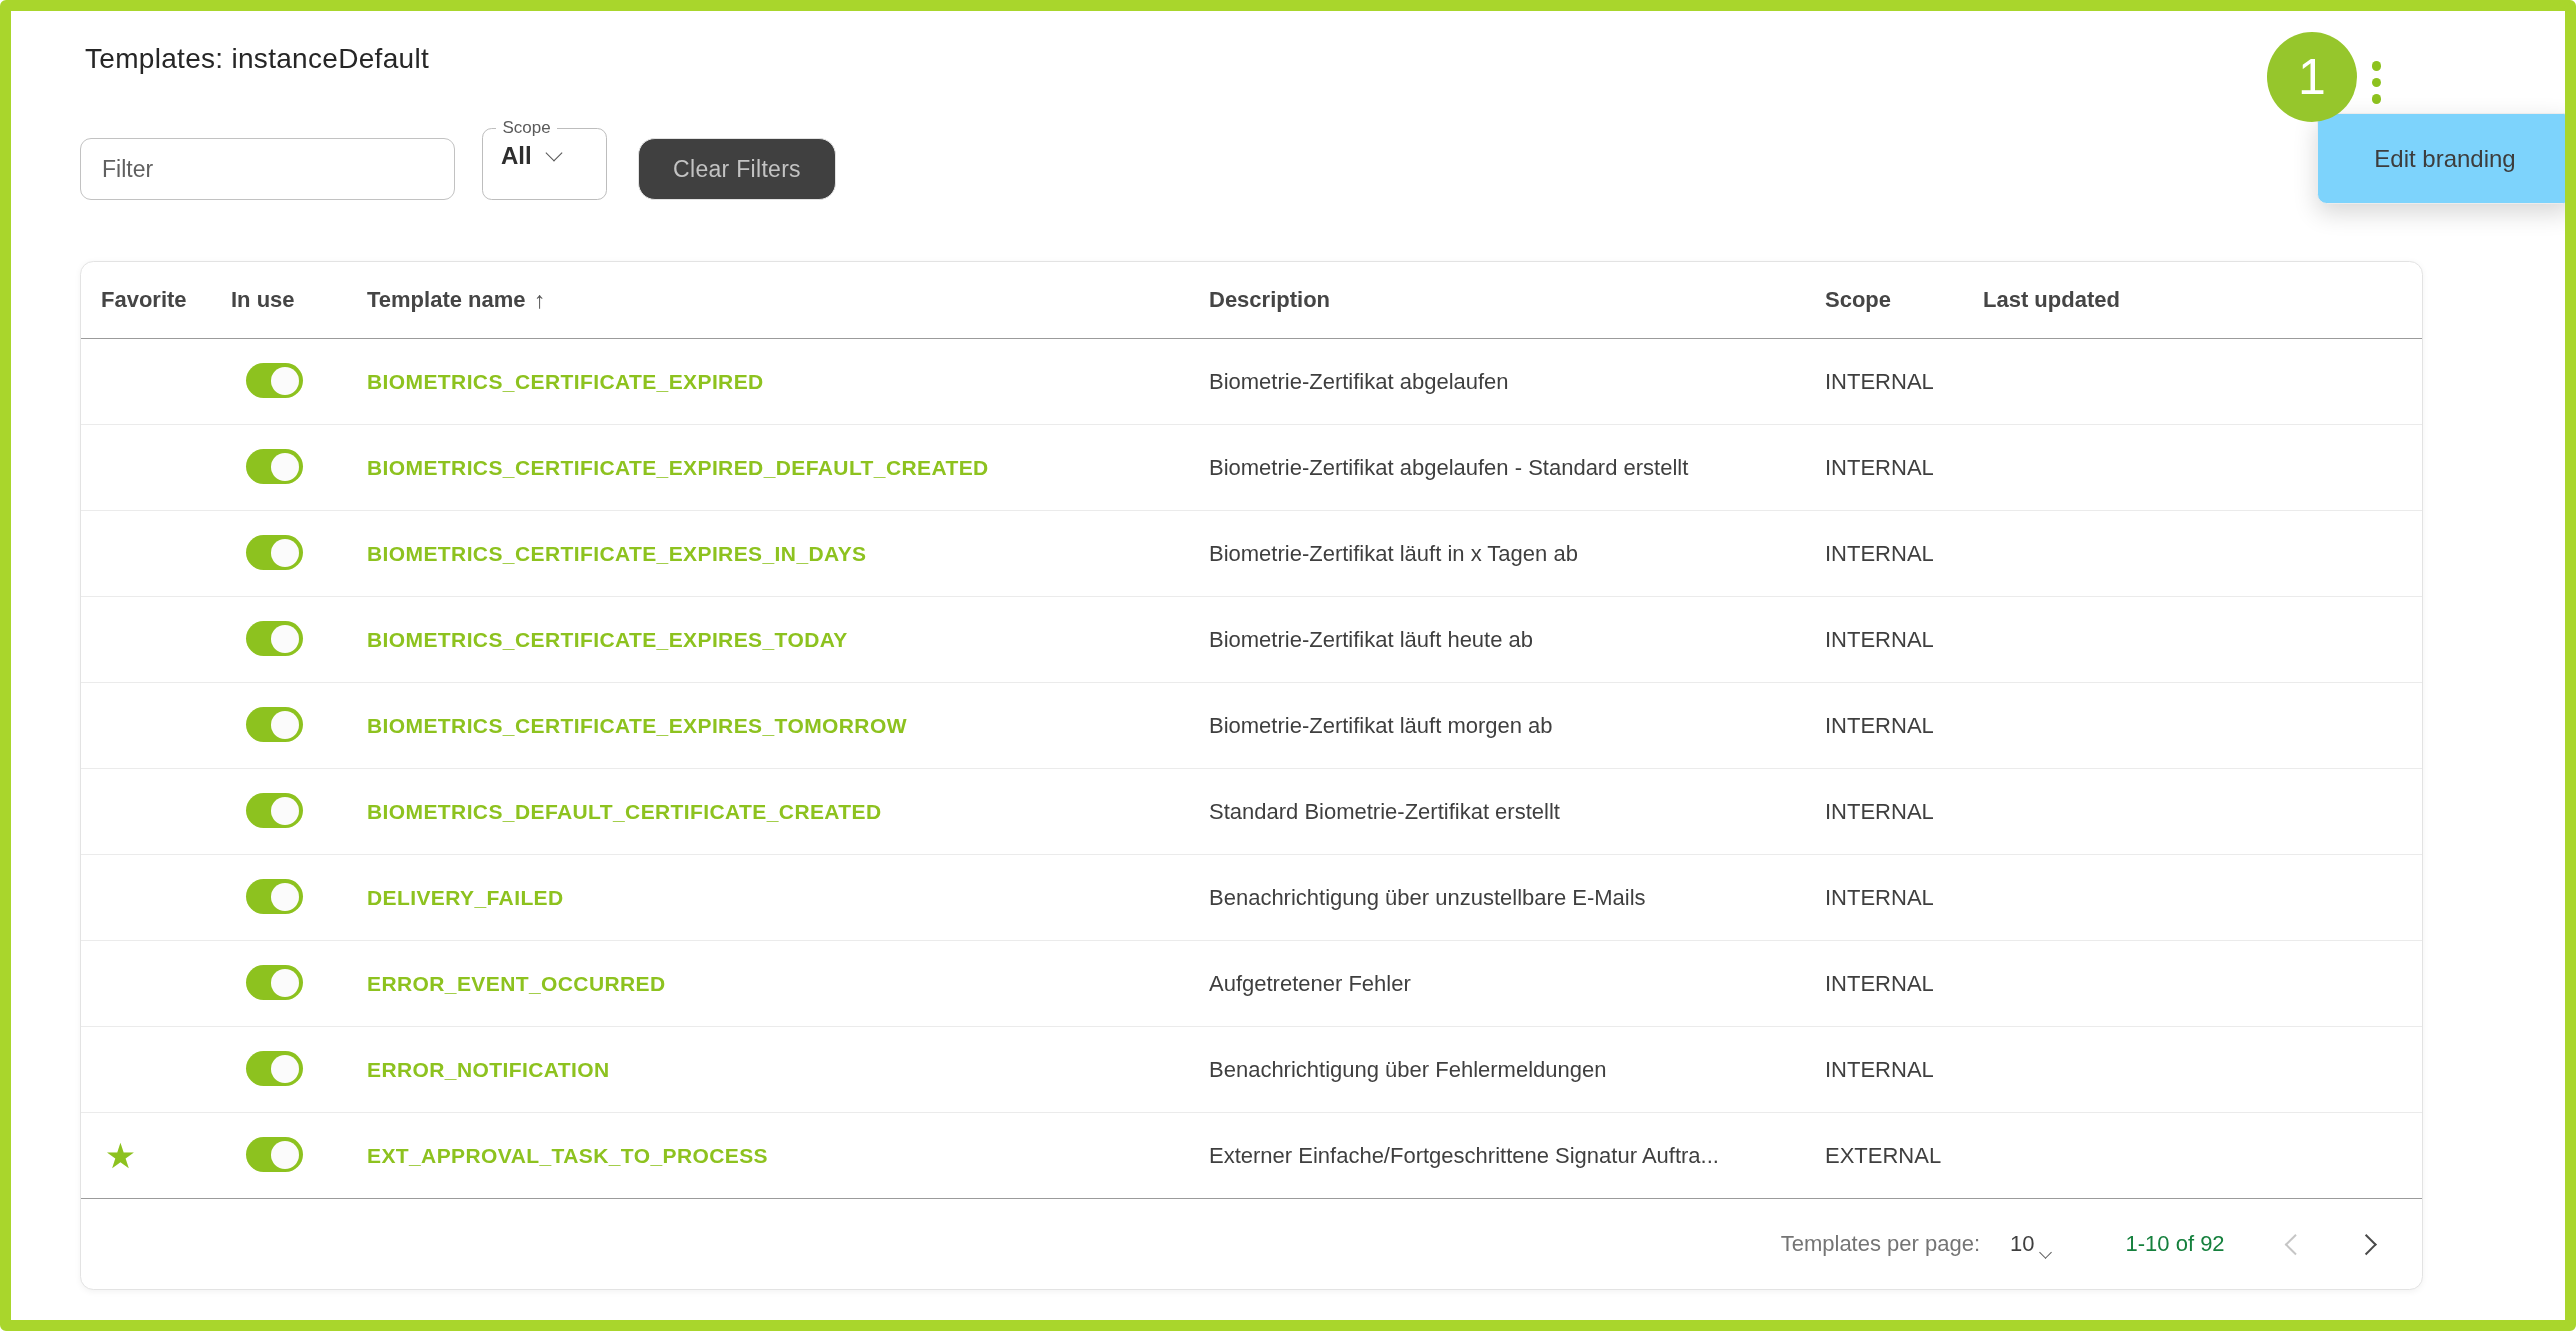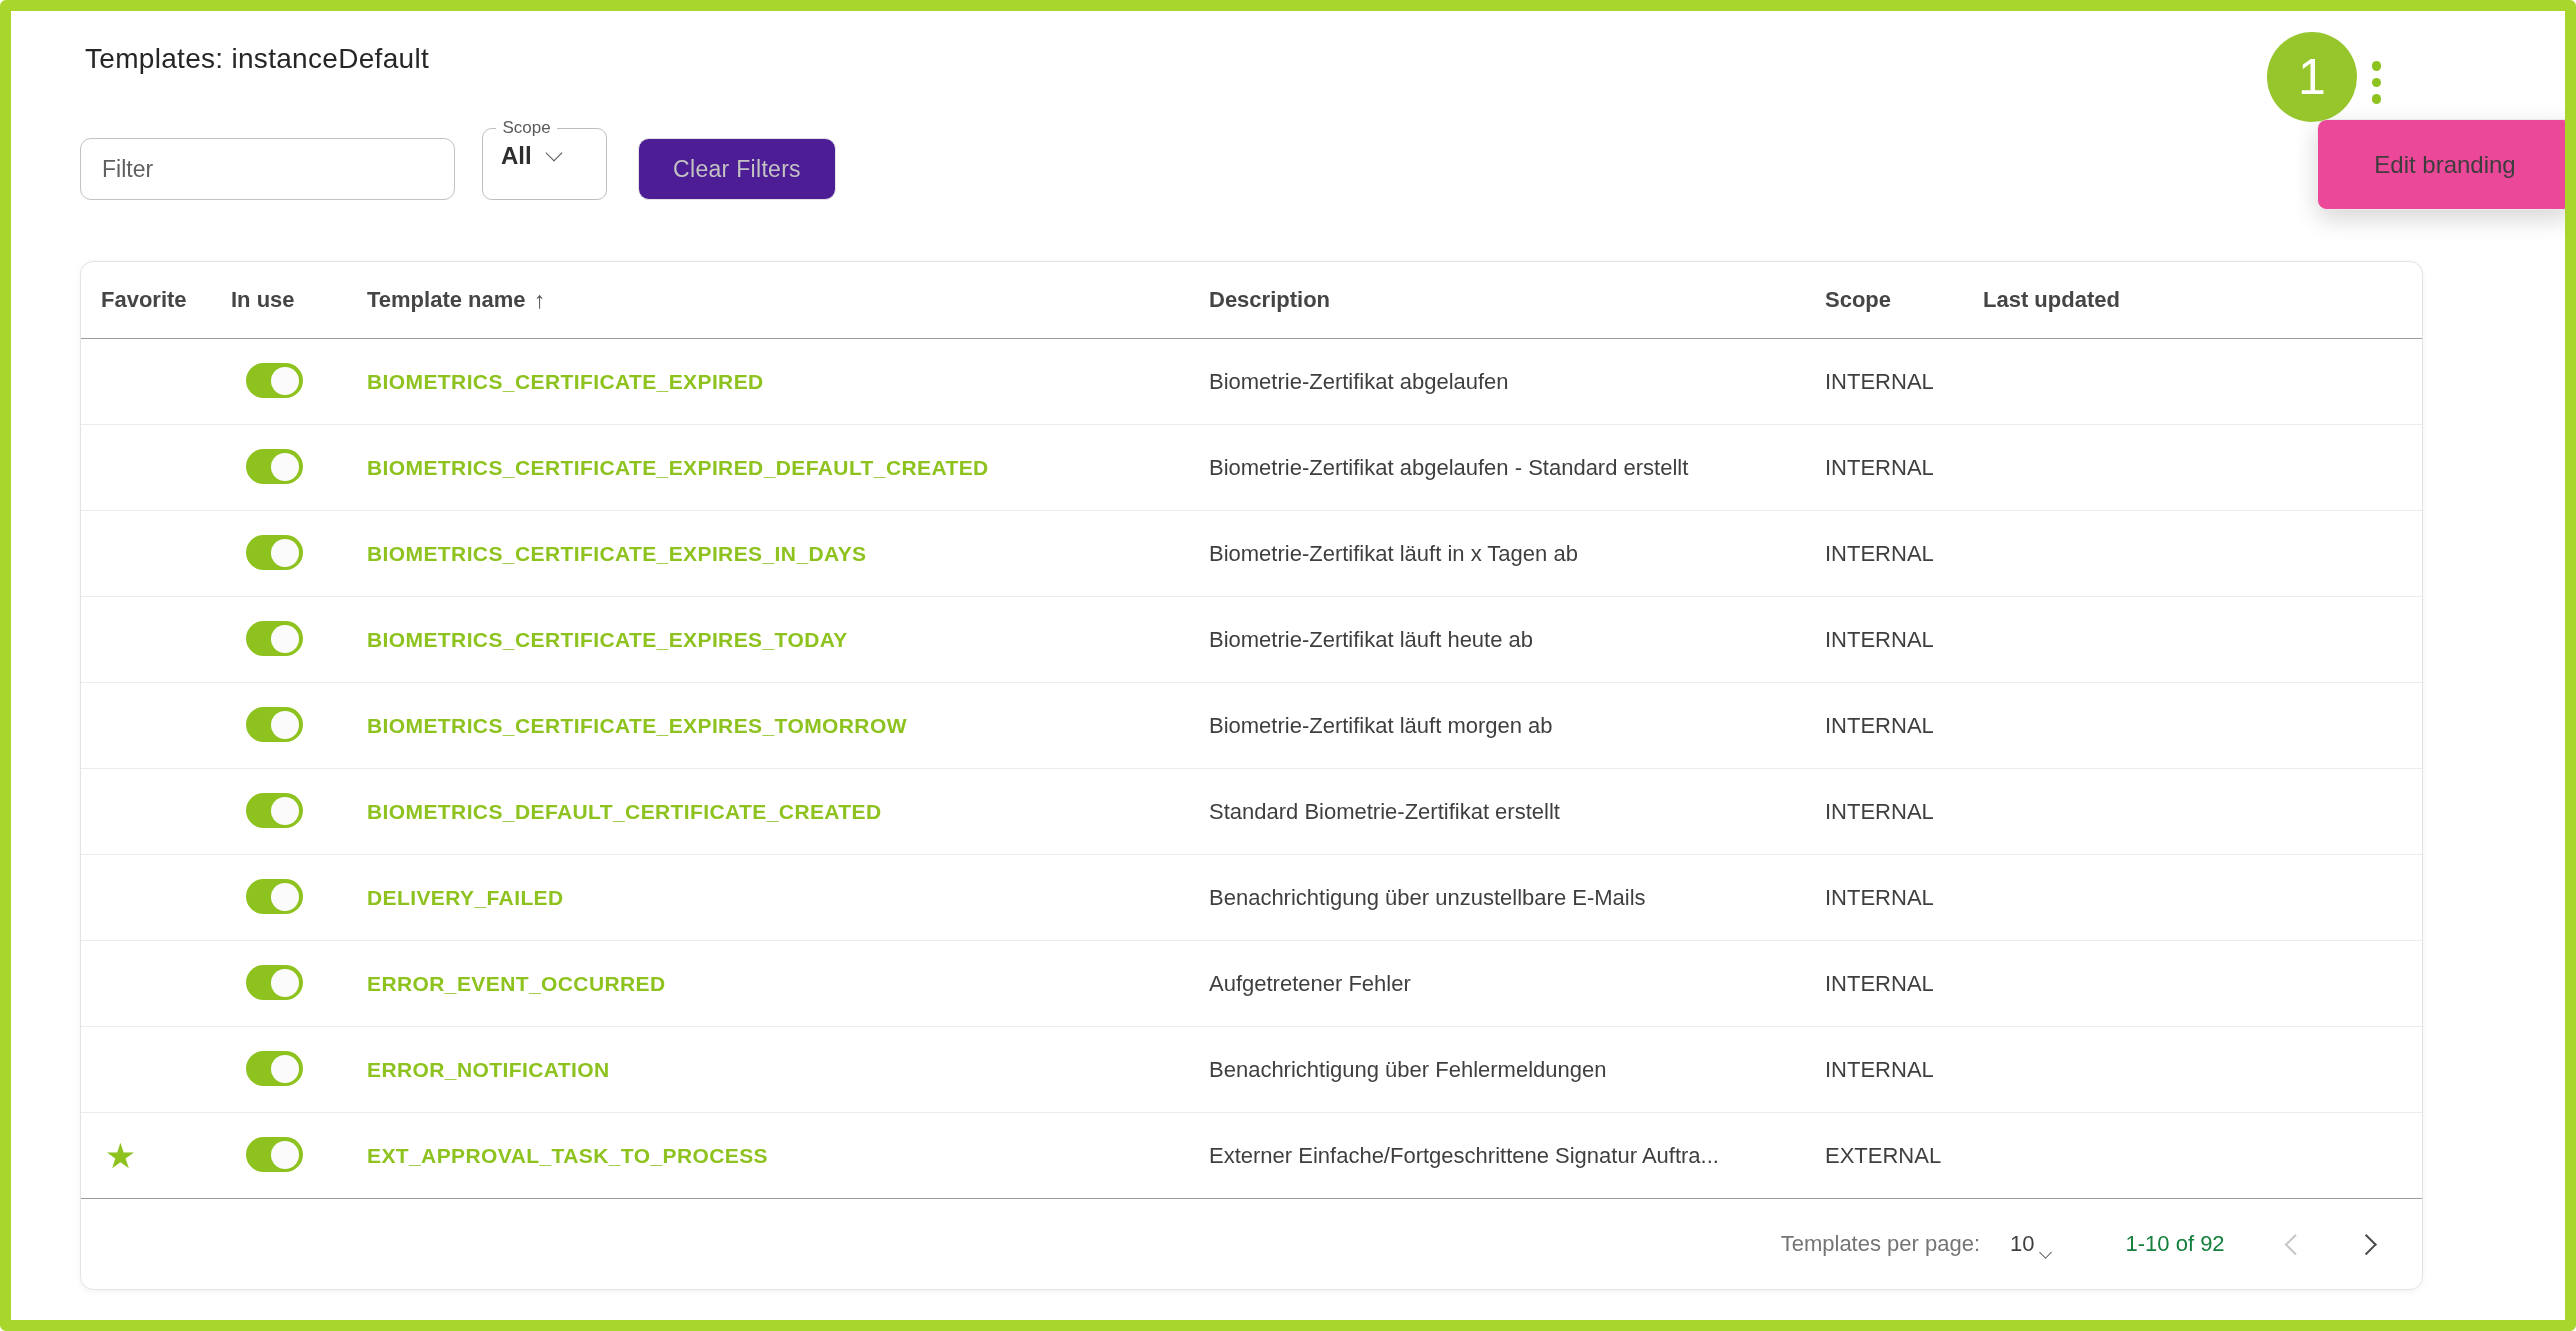--- a/index.html
+++ b/index.html
@@ -34,38 +34,38 @@
     display:flex;align-items:center;gap:16px;padding:3.7px 0 0 18px;
     cursor:pointer;
   }
   .scope-value{font-size:24px;font-weight:700;color:#2e2e2e;}
   .chev-down{
     width:12px;height:12px;border-right:1.8px solid #555;border-bottom:1.8px solid #555;
     transform:rotate(45deg);margin-top:-4.9px;
   }
   .clear-filters-btn{
     position:absolute;left:627px;top:127px;width:198px;height:62px;
-    border:1.2px solid #e2e2e2;border-radius:11px;background:#4c1d95;
+    border:1.2px solid #e2e2e2;border-radius:17px;background:#404040;
     font-size:23px;color:#c3c3c3;letter-spacing:0.3px;
   }
   
   .annotation-badge{
     position:absolute;left:2256px;top:21px;width:90px;height:90px;border-radius:50%;
     background:#96c62c;color:#ffffff;font-size:50px;font-weight:500;
     display:flex;align-items:center;justify-content:center;z-index:5;
   }
   .kebab-btn{
     position:absolute;left:2341px;top:35px;width:49px;height:73px;
     display:flex;flex-direction:column;align-items:center;justify-content:center;gap:6.7px;
     background:transparent;border:none;cursor:pointer;z-index:3;
   }
   .kebab-btn .dot{width:9.7px;height:9.7px;border-radius:50%;background:#8dc21f;}
   .context-menu{
-    position:absolute;left:2306px;top:108px;width:256px;height:91px;
-    background:#ec4899;border:0.6px solid #ececec;border-radius:9.7px;
+    position:absolute;left:2306px;top:102px;width:256px;height:91px;
+    background:#7dd3fc;border:0.6px solid #ececec;border-radius:9.7px;
     box-shadow:0 8.5px 24px rgba(0,0,0,0.16);
     display:flex;align-items:center;justify-content:center;z-index:4;
   }
   .context-menu .menu-item{
     font-size:24px;color:#3d3d3d;cursor:pointer;white-space:nowrap;
   }
   
   .table-card{
     position:absolute;left:69px;top:250px;width:2343px;
     background:#fff;border:0.6px solid #e3e3e3;border-radius:13.4px;

